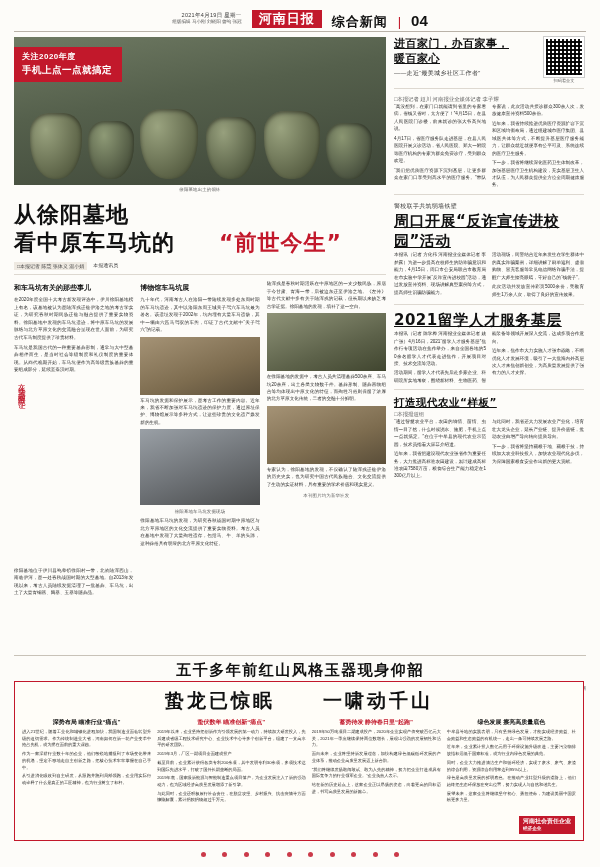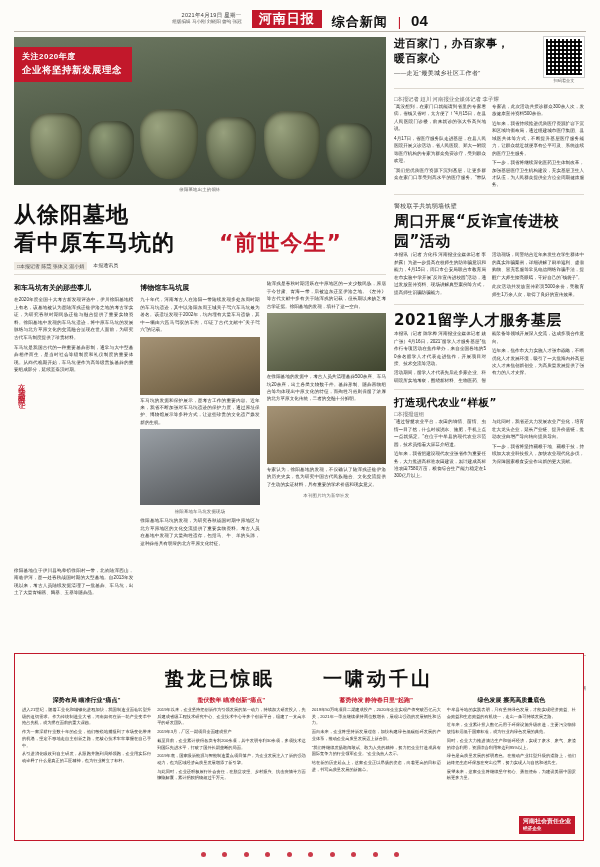--- a/index.html
+++ b/index.html
@@ -107,21 +107,21 @@
     background:linear-gradient(160deg,#8f9378,#5d624a 60%,#40452f);
   }
   .midphoto.dirt { background:linear-gradient(160deg,#a59376,#7d6c4f 60%,#5a4e39); }
   .midphoto.people { background:linear-gradient(160deg,#9aa0a6,#6d7175 55%,#4a4c4d); }
   .midphoto.tall { height:76px; }
 
   
   .rblock { border-bottom:1px solid #ddd8d0; padding-bottom:5px; margin-bottom:5px; }
   .rhead {
     font-family:"DejaVu Sans",sans-serif;
-    font-weight:bold; font-size:11px; color:#111; line-height:1.35; letter-spacing:.5px;
+    font-weight:bold; font-size:11px; color:#111; line-height:1.35; letter-spacing:.5px;text-decoration:underline;
   }
   .rsub { font-size:6px; color:#333; margin-top:2px; letter-spacing:.3px; }
   .rkicker { font-size:5.4px; color:#666; margin-top:2px;}
   .qr {
     width:40px; height:40px; background:
       repeating-linear-gradient(0deg,#111 0 2px,#fff 2px 4px),
       repeating-linear-gradient(90deg,#111 0 2px,transparent 2px 4px);
     background-blend-mode:multiply;
     border:2px solid #fff; outline:1px solid #ccc;
   }
@@ -146,22 +146,22 @@
     position:absolute; left:22px; top:6px; width:104px; height:48px;
     border:10px solid #cfc7b0; border-radius:50%;
     box-shadow:0 1px 3px rgba(0,0,0,.35);
   }
   .jade-cols { flex:1; display:flex; gap:7px; }
 
   
   .feature {
     position:absolute; left:14px; right:16px; bottom:26px;
     border:1.5px solid #c2182b;
-    padding:12px 7px 7px 7px;
-    height:188px;
+    padding:6px 7px 7px 7px;
+    height:160px;
     background:#fffdf8;
   }
   .feature-title {
     font-family:"DejaVu Sans",sans-serif; font-weight:bold;
     font-size:19px; color:#111; text-align:center; letter-spacing:3px;
     margin-bottom:4px;
   }
   .feature-cols { display:flex; gap:6px; }
   .fcol { flex:1; }
   .fcol.w1 { flex:1.15; }
@@ -196,21 +196,21 @@
   </div>
 
   <div class="body-grid">
 
     <div class="col-left">
 
       <div class="hero">
         <div class="hero-photo">
           <div class="hero-banner">
             <div>关注2020年度</div>
-            <div class="l2">企业将坚持新发展理念</div>
+            <div class="l2">手机上点一点就搞定</div>
           </div>
           <div class="pots">
             <div class="pot p1"></div>
             <div class="pot p2"></div>
             <div class="pot p3"></div>
             <div class="pot p4"></div>
             <div class="pot p5"></div>
             <div class="pot p6"></div>
           </div>
         </div>

